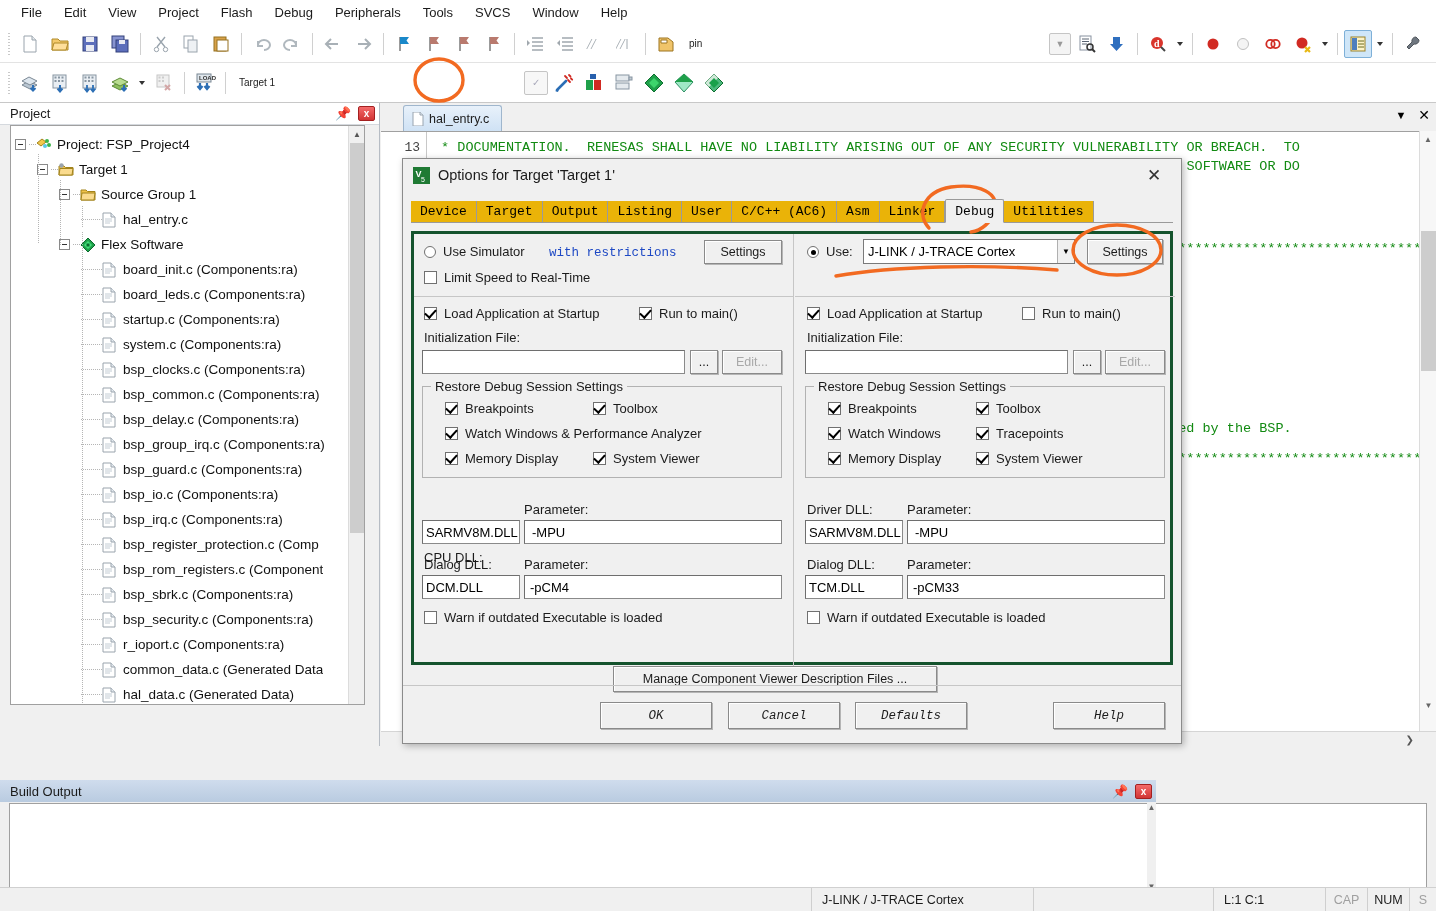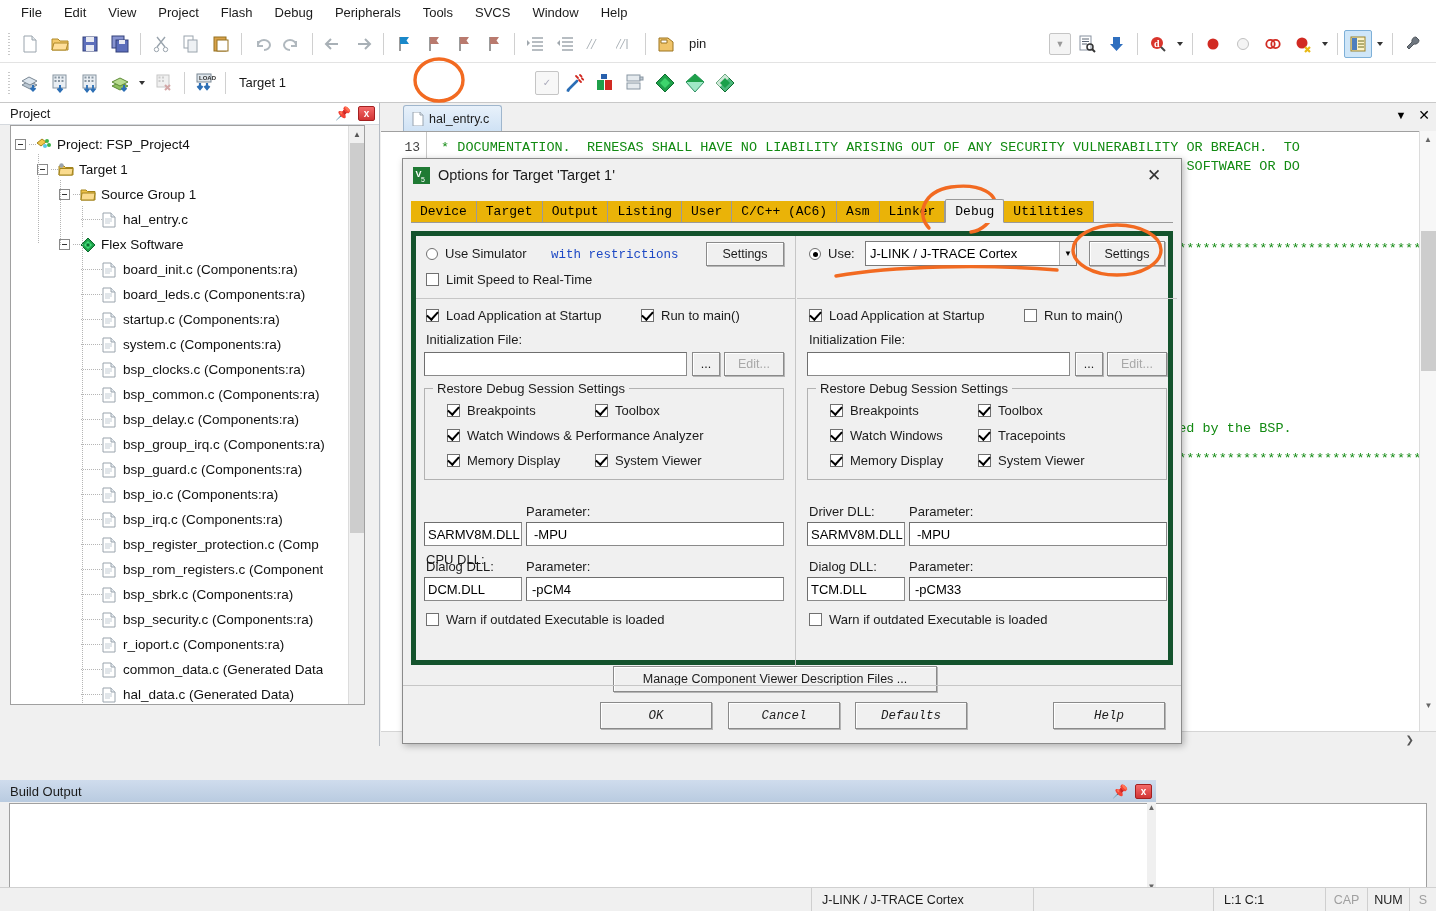--- a/index.html
+++ b/index.html
@@ -32,21 +32,21 @@
     display: flex; align-items: center;
   }
   #toolbar1 { top: 25px; height: 38px; border-bottom: 1px solid #e3e3e3; }
   #toolbar2 { top: 63px; height: 40px; border-bottom: 1px solid #c8c8c8; }
   .tb-grip { width: 6px; height: 22px; margin: 0 3px 0 6px;
     background-image: repeating-linear-gradient(to bottom,#c9c9c9 0 1px,transparent 1px 3px);
     background-size: 2px 3px; background-repeat: repeat-y; background-position: 2px 0; }
   .tbtn { width: 28px; height: 28px; display: flex; align-items: center; justify-content: center;
           margin: 0 1px; border: 1px solid transparent; border-radius: 2px; position: relative; }
   .tsep { width: 1px; height: 22px; background: #d0d0d0; margin: 0 5px; }
-  .tlabel { font-size: 13px; padding: 0 8px; color: #1b1b1b; white-space: nowrap; }
+  .tlabel { font-size: 10px; padding: 0 8px; color: #1b1b1b; white-space: nowrap; }
   .caret { width: 0; height: 0; border-left: 3.5px solid transparent; border-right: 3.5px solid transparent;
            border-top: 4px solid #333; margin: 0 4px; }
 
   
   #projpanel { position: absolute; left: 0; top: 103px; width: 380px; height: 643px;
                background: #f0f0f0; border-right: 1px solid #b6bcc4; }
   .panel-title { height: 22px; background: #ffffff; display: flex; align-items: center;
                  padding: 0 4px 0 10px; font-size: 13px; color: #1b1b1b;
                  border-bottom: 1px solid #d5d9de; }
   .panel-title .sp { flex: 1; }
@@ -139,21 +139,21 @@
               font-size: 17px; color: #333; }
   #dlgtabs { display: flex; align-items: flex-end; height: 24px; margin: 8px 0 0 8px;
              border-bottom: 1px solid #9a9a9a; width: 762px; }
   .dtab { height: 21px; padding: 0 9px; display: flex; align-items: center;
           font-family: "Liberation Mono", monospace; font-size: 13px; color: #000;
           border-right: 1px solid #9a9a9a; background: #eab308; }
   .dtab.active { height: 24px; background: #f0f0f0; border: 1px solid #9a9a9a;
                  border-bottom: 1px solid #f0f0f0; position: relative; top: 1px; z-index: 2;
                  border-radius: 2px 2px 0 0; }
   #dlgbody { position: absolute; left: 8px; top: 72px; width: 762px; height: 434px;
-             border: 5px solid #14532d; background: #f0f0f0; }
+             border: 3px solid #14532d; background: #f0f0f0; }
   .col { position: absolute; top: 0; height: 434px; }
   #colL { left: 0; width: 380px; border-right: 1px solid #c6c6c6; }
   #colR { left: 381px; width: 380px; }
 
   .radio { width: 12px; height: 12px; border: 1px solid #707070; border-radius: 50%;
            background: #fff; display: inline-block; position: relative; flex: 0 0 auto; }
   .radio.on::after { content:""; position:absolute; left:3px; top:3px; width:5px; height:5px;
                      border-radius:50%; background:#000; }
   .cbx { width: 13px; height: 13px; border: 1px solid #707070; background: #fff;
          display: inline-block; position: relative; flex: 0 0 auto; }

